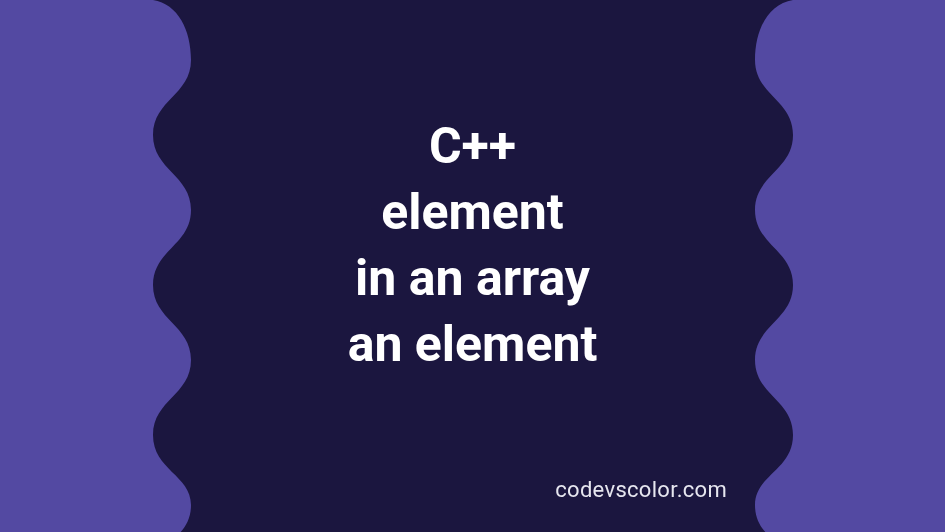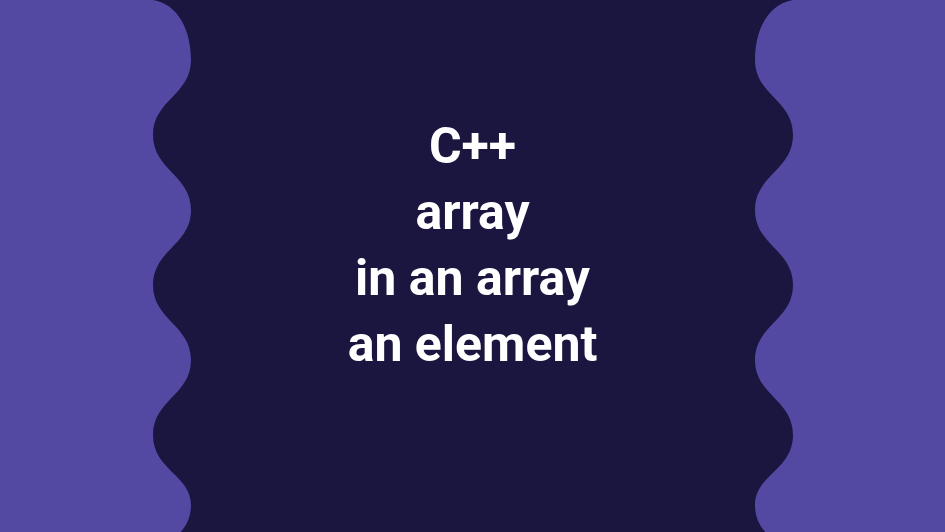--- a/index.html
+++ b/index.html
@@ -87,19 +87,20 @@
       C 25 0 35 40 70 40
       C 100 40 110 0 150 0
       C 190 0 200 40 240 40
       C 270 40 280 0 320 0
       Z
     "></path>
   </svg>
 
   <div class="title-wrap">
     <div>C++</div>
-    <div>array</div>
+    <div>element</div>
     <div>in an array</div>
     <div>an element</div>
   </div>
 
+  <div class="watermark">codevscolor.com</div>
 
 </div>
 
 </body></html>

